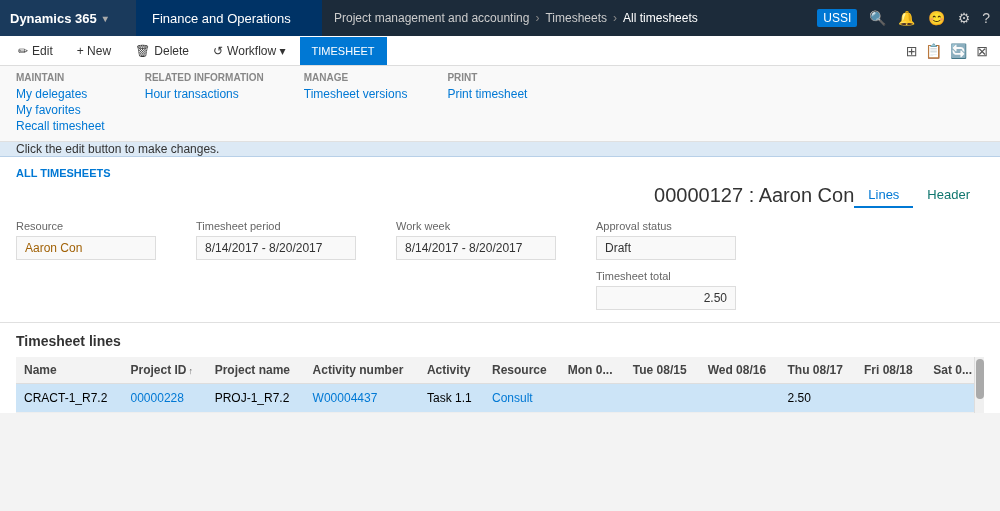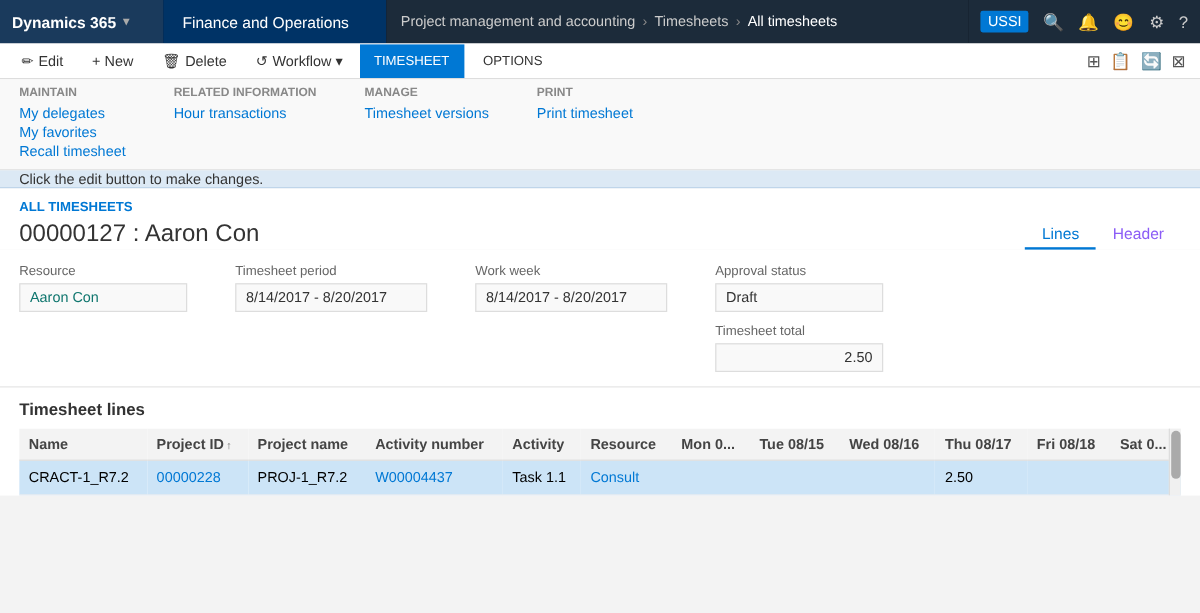--- a/index.html
+++ b/index.html
@@ -160,35 +160,35 @@
     .breadcrumb-inner {
       font-size: 11px;
       color: #0078d4;
       text-transform: uppercase;
       font-weight: 600;
       margin-bottom: 4px;
     }
     .record-title-row {
       display: flex;
       align-items: center;
-      justify-content: space-between;
+      justify-content: flex-end;
     }
     .record-title {
       font-size: 20px;
       font-weight: 300;
       color: #333;
     }
     .view-tabs {
       display: flex;
       gap: 0;
     }
     .view-tab {
       padding: 4px 14px;
       font-size: 13px;
-      color: #8b5cf6;
+      color: #0f766e;
       cursor: pointer;
       border-bottom: 2px solid transparent;
     }
     .view-tab.active {
       color: #0078d4;
       border-bottom: 2px solid #0078d4;
     }
 
     
     .fields-area {
@@ -203,21 +203,21 @@
       flex-direction: column;
       gap: 2px;
     }
     .field-label {
       font-size: 11px;
       color: #666;
       margin-bottom: 2px;
     }
     .field-value {
       font-size: 12px;
-      color: #0f766e;
+      color: #a16207;
       border: 1px solid #ddd;
       background: #f9f9f9;
       padding: 4px 8px;
       min-width: 120px;
     }
     .field-value.plain {
       color: #333;
     }
     .field-value.number {
       text-align: right;
@@ -326,23 +326,20 @@
     <button class="ribbon-btn">
       <span>🗑</span>
       <span>Delete</span>
     </button>
     <button class="ribbon-btn">
       <span>↺</span>
       <span>Workflow ▾</span>
     </button>
     <div class="ribbon-tab active">
       <span>TIMESHEET</span>
-    </div>
-    <div class="ribbon-tab">
-      <span>OPTIONS</span>
     </div>
     <div class="ribbon-icons">
       <span>⊞</span>
       <span>📋</span>
       <span>🔄</span>
       <span>⊠</span>
     </div>
   </div>
 
   <div class="ribbon-menu">

